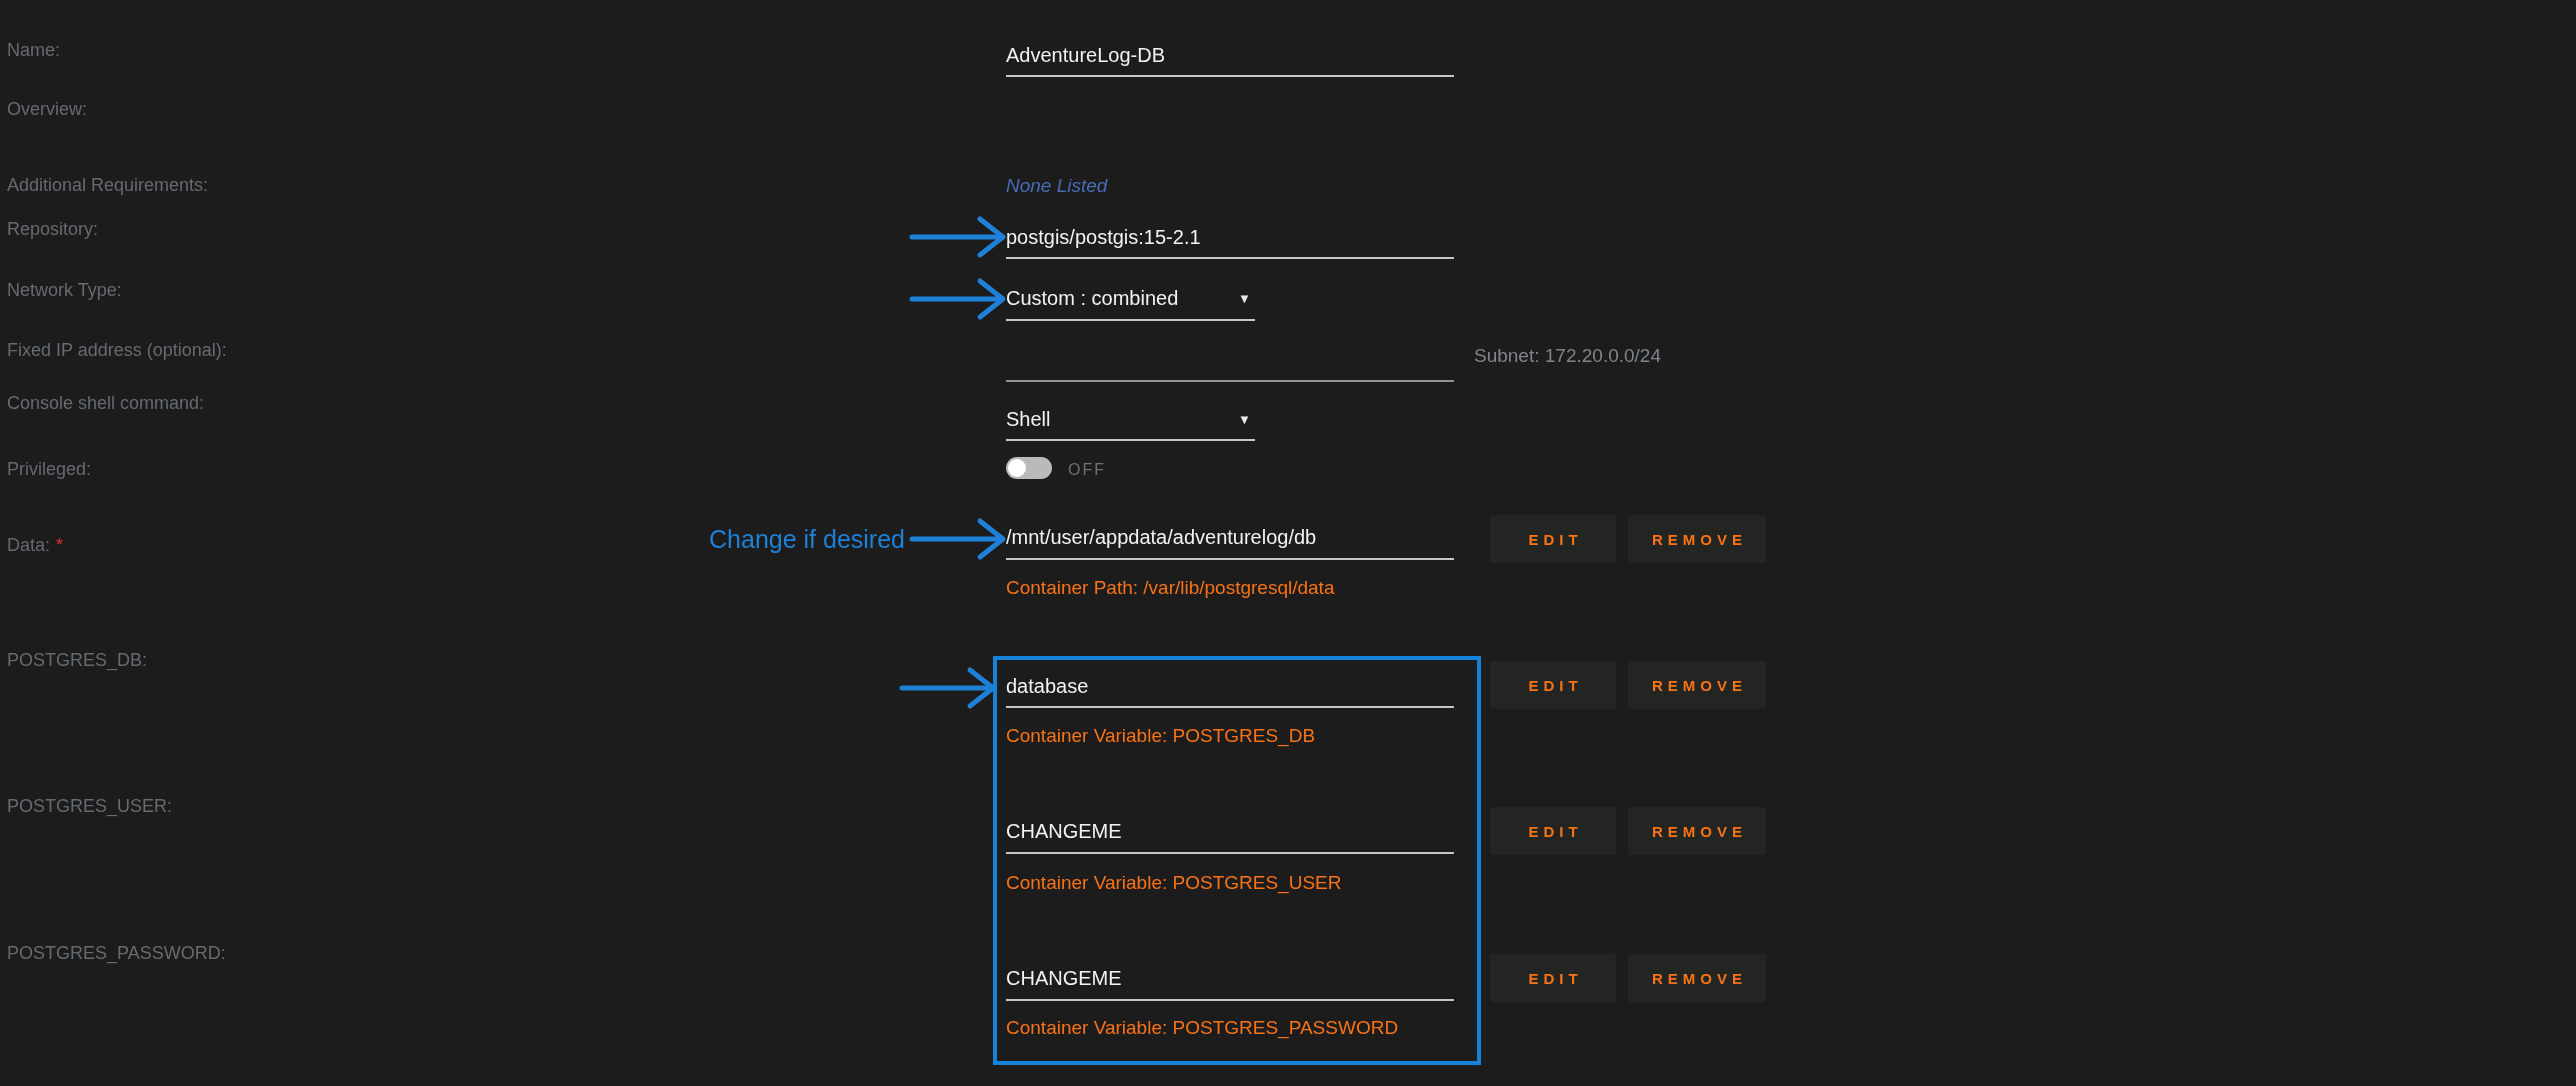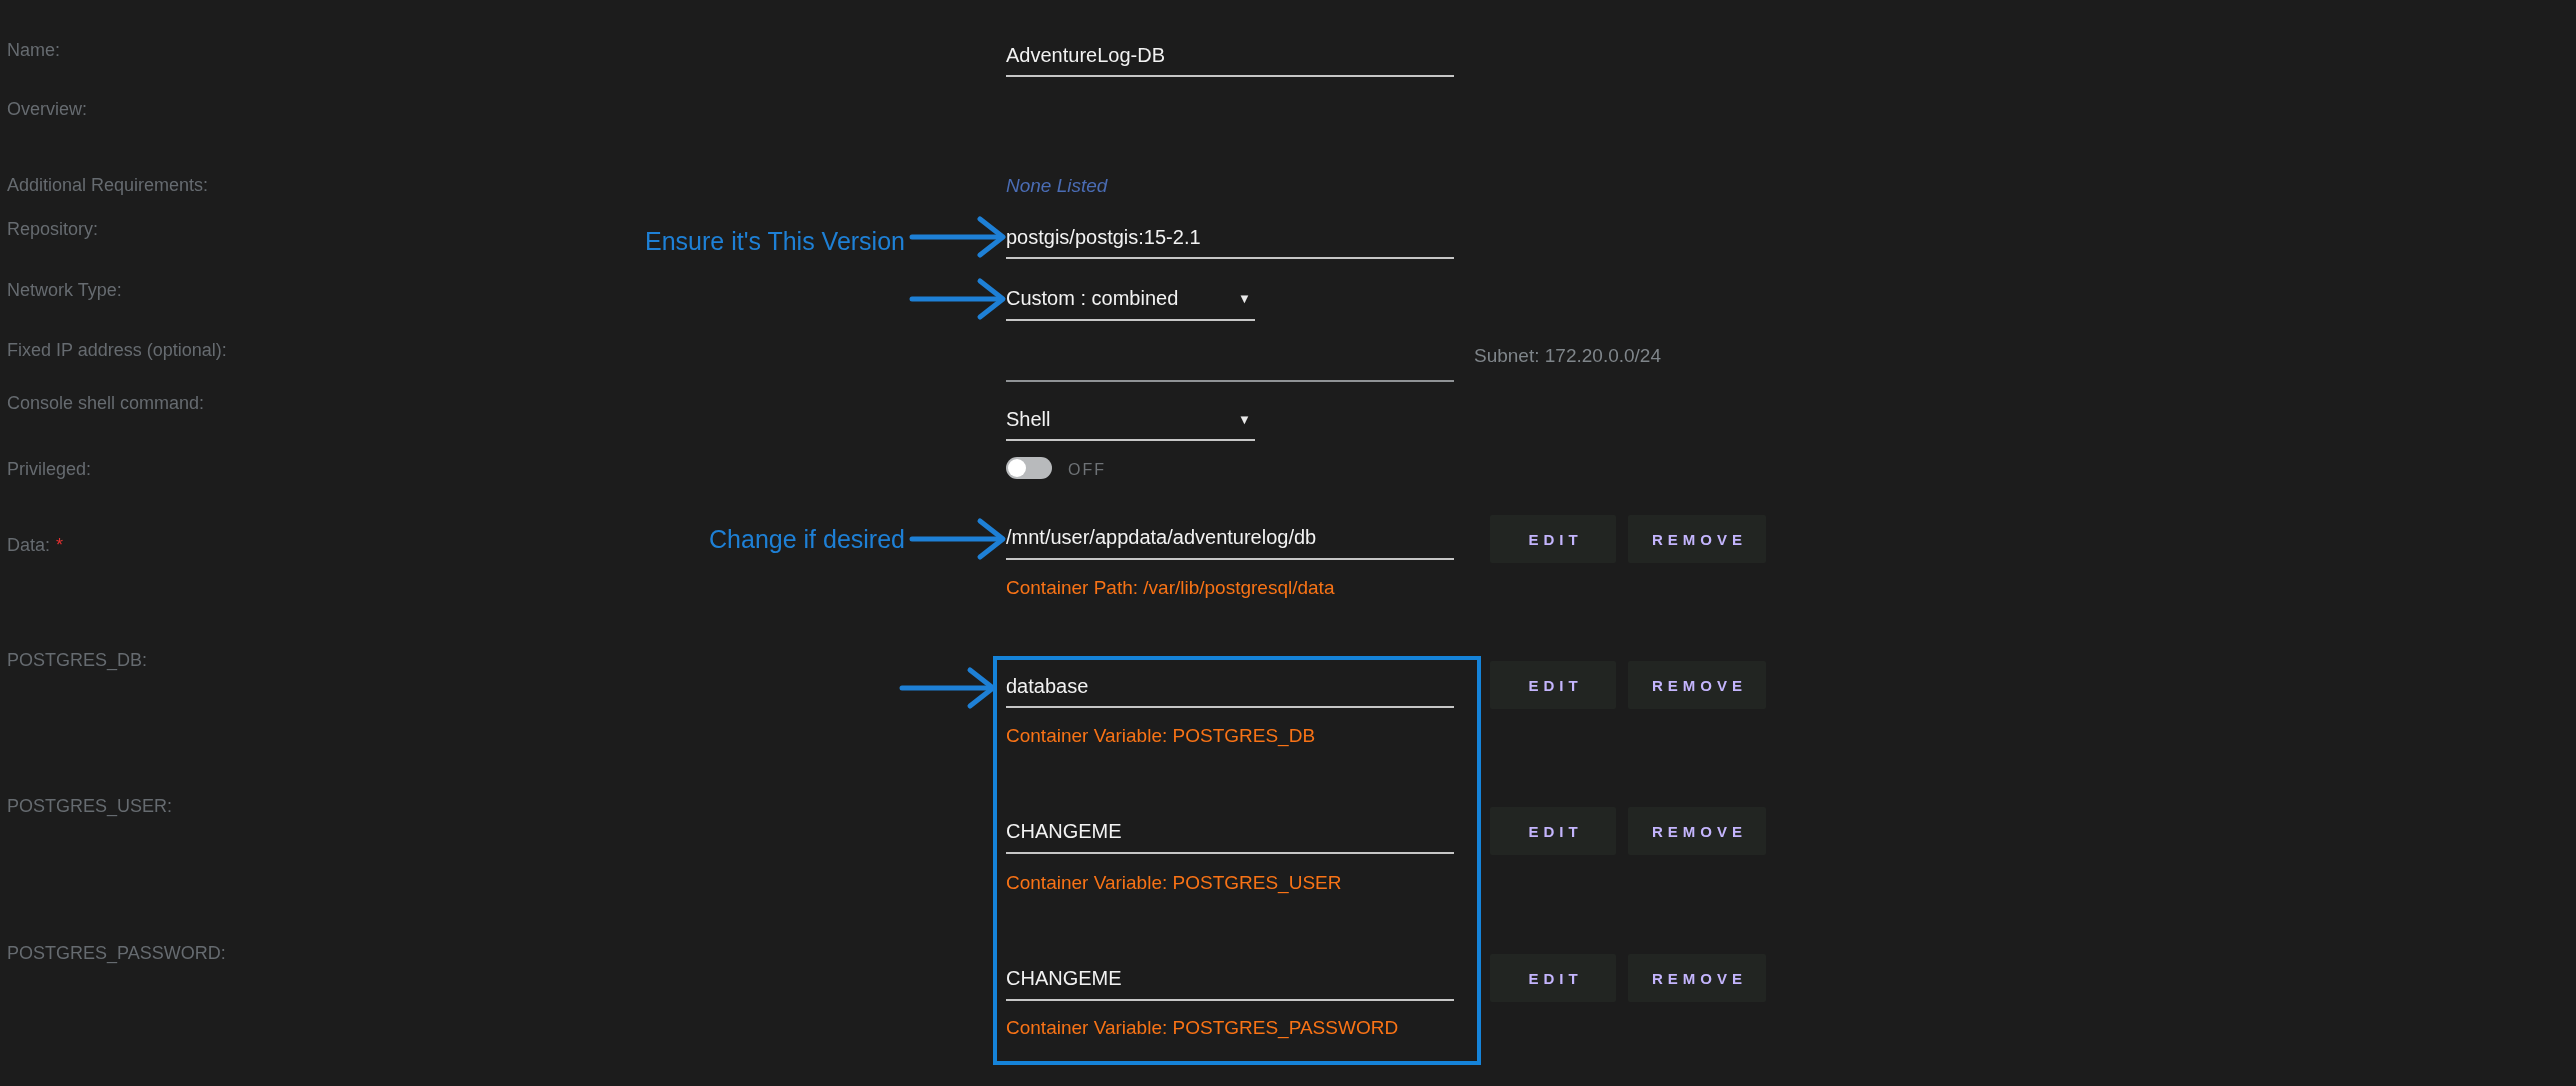--- a/index.html
+++ b/index.html
@@ -13,21 +13,21 @@
   .val{color:#f2f2f2;font-size:20px;white-space:nowrap;}
   .ul{position:absolute;height:2px;background:#c6c6c6;}
   .ul-dim{background:#909396;}
   .desc{color:#4a6cb4;font-size:19px;white-space:nowrap;}
   .italic{font-style:italic;}
   .help{color:#f97316;font-size:19px;white-space:nowrap;}
   .note{color:#7f858a;font-size:19px;white-space:nowrap;}
   .annot{color:#1e80d6;font-size:25px;text-align:right;white-space:nowrap;line-height:30px;}
   .btn{
     display:flex;align-items:center;justify-content:center;
-    background:#222522;border-radius:2px;color:#c4b5fd;
+    background:#222522;border-radius:2px;color:#f97316;
     font-size:15px;font-weight:bold;letter-spacing:5px;text-indent:5px;cursor:pointer;
   }
   .selectbox{cursor:pointer;}
   .caret{color:#e8e8e8;font-size:13px;}
   .toggle{width:46px;height:22px;border-radius:11px;background:#b8babc;cursor:pointer;}
   .knob{position:absolute;left:2px;top:2px;width:18px;height:18px;border-radius:50%;background:#ffffff;}
   .offlbl{color:#6e7276;font-size:16px;letter-spacing:2px;}
   .hlbox{box-sizing:border-box;border:4px solid #1583d9;}
   .arrow{overflow:visible;}
   .arrow line,.arrow polyline{stroke:#1e80d6;stroke-width:5;fill:none;stroke-linecap:round;stroke-linejoin:round;}
@@ -53,21 +53,20 @@
   <div class="abs label" style="left:7px;top:943px;">POSTGRES_PASSWORD:</div>
 
   <div class="abs val" style="left:1006px;top:44px;">AdventureLog-DB</div>
   <div class="ul" style="left:1006px;top:75px;width:448px;"></div>
 
 
   <div class="abs desc italic" style="left:1006px;top:175px;">None Listed</div>
 
   <div class="abs val" style="left:1006px;top:226px;">postgis/postgis:15-2.1</div>
   <div class="ul" style="left:1006px;top:257px;width:448px;"></div>
-  <div class="abs annot" style="left:299px;top:226px;width:606px;">Ensure it's This Version</div>
   <svg class="abs arrow" style="left:909px;top:213px;" width="100" height="48" viewBox="0 0 100 48">
     <line x1="3" y1="24" x2="88" y2="24"></line>
       <polyline points="71,6 94,24 71,42"></polyline>
   </svg>
 
   <div class="abs selectbox" style="left:1006px;top:287px;width:249px;">
     <span class="val">Custom : combined</span>
     <span class="caret abs" style="left:232px;top:4px;">▼</span>
   </div>
   <div class="ul" style="left:1006px;top:319px;width:249px;"></div>

